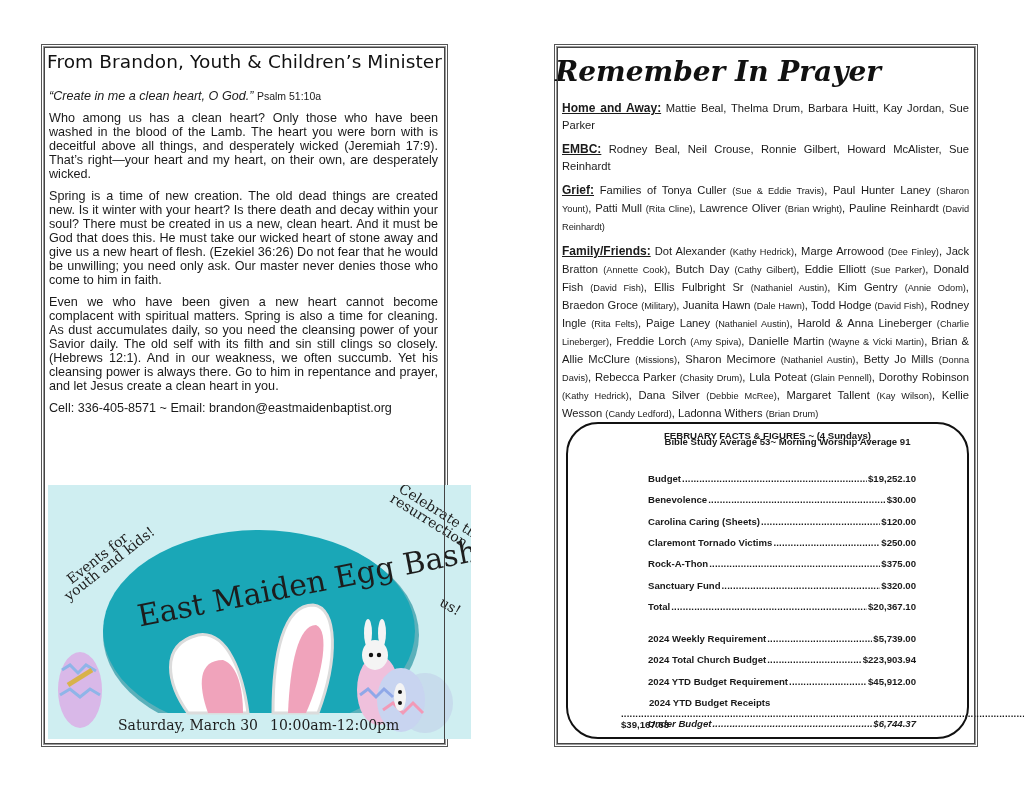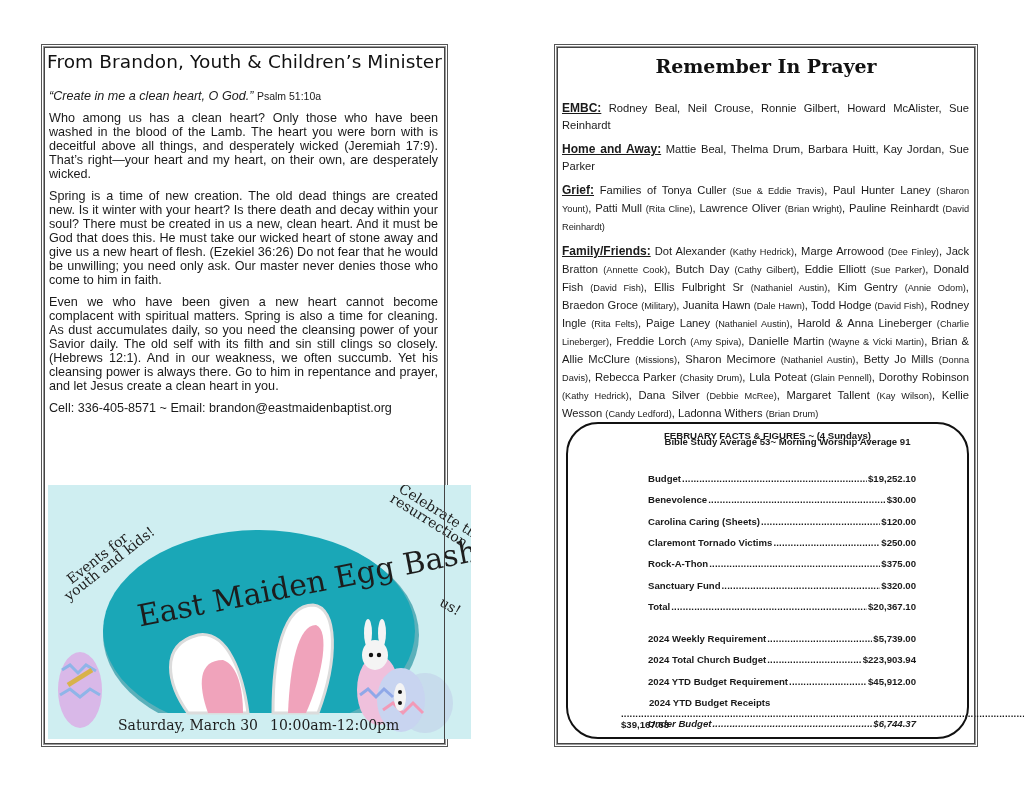--- a/index.html
+++ b/index.html
@@ -35,23 +35,23 @@
   
   .eggbash {
     position: absolute; left: 6px; top: 440px; width: 423px; height: 254px;
     background: #cfeef1; overflow: hidden;
   }
   .eggbash svg { position: absolute; inset: 0; width: 100%; height: 100%; }
   .eb-text { font-family: "DejaVu Serif", serif; fill: #1d1d1d; }
 
   
   .right-title {
-    position: absolute; top: 10px; left: 0; right: 0; text-align: center;
-    font-family: "DejaVu Serif", serif; font-weight: bold;
-    font-size: 19px; color: #111;
+    position: absolute; top: 10px; left: 0; right: 0; text-align: left;
+    font-family: "DejaVu Serif", serif; font-style: italic; font-weight: bold;
+    font-size: 28px; color: #111;
   }
   .prayer { position: absolute; top: 55px; left: 7px; right: 8px; font-size: 11.2px; line-height: 17px; }
   .prayer p { text-align: justify; margin-bottom: 7px; }
   .prayer .cat { font-weight: bold; text-decoration: underline; font-size: 12px; }
   .prayer .sm { font-size: 9.2px; }
 
   .facts {
     position: absolute; left: 11px; top: 377px; width: 403px; height: 317px;
     border: 2.5px solid #111; border-radius: 32px;
     font-weight: bold; font-size: 9.6px;
@@ -129,22 +129,22 @@
       <text class="eb-text" x="392" y="122" font-size="14" transform="rotate(30 395 118)">us!</text>
       <text class="eb-text" x="70" y="245" font-size="14" fill="#555">Saturday, March 30</text>
       <text class="eb-text" x="222" y="245" font-size="14" fill="#555">10:00am-12:00pm</text>
     </svg>
   </div>
 </div>
 
 <div class="panel" id="right-panel">
   <div class="right-title">Remember In Prayer</div>
   <div class="prayer" id="prayer-list">
+      <p><span class="cat">Home and Away:</span> <span>Mattie Beal, Thelma Drum, Barbara Huitt, Kay Jordan, Sue Parker</span></p>
       <p><span class="cat">EMBC:</span> <span>Rodney Beal, Neil Crouse, Ronnie Gilbert, Howard McAlister, Sue Reinhardt</span></p>
-      <p><span class="cat">Home and Away:</span> <span>Mattie Beal, Thelma Drum, Barbara Huitt, Kay Jordan, Sue Parker</span></p>
       <p><span class="cat">Grief:</span> <span>Families of Tonya Culler</span> <span class="sm">(Sue &amp; Eddie Travis)</span>, <span>Paul Hunter Laney</span> <span class="sm">(Sharon Yount)</span>, <span>Patti Mull</span> <span class="sm">(Rita Cline)</span>, <span>Lawrence Oliver</span> <span class="sm">(Brian Wright)</span>, <span>Pauline Reinhardt</span> <span class="sm">(David Reinhardt)</span></p>
       <p><span class="cat">Family/Friends:</span> <span>Dot Alexander</span> <span class="sm">(Kathy Hedrick)</span>, <span>Marge Arrowood</span> <span class="sm">(Dee Finley)</span>, <span>Jack Bratton</span> <span class="sm">(Annette Cook)</span>, <span>Butch Day</span> <span class="sm">(Cathy Gilbert)</span>, <span>Eddie Elliott</span> <span class="sm">(Sue Parker)</span>, <span>Donald Fish</span> <span class="sm">(David Fish)</span>, <span>Ellis Fulbright Sr</span> <span class="sm">(Nathaniel Austin)</span>, <span>Kim Gentry</span> <span class="sm">(Annie Odom)</span>, <span>Braedon Groce</span> <span class="sm">(Military)</span>, <span>Juanita Hawn</span> <span class="sm">(Dale Hawn)</span>, <span>Todd Hodge</span> <span class="sm">(David Fish)</span>, <span>Rodney Ingle</span> <span class="sm">(Rita Felts)</span>, <span>Paige Laney</span> <span class="sm">(Nathaniel Austin)</span>, <span>Harold &amp; Anna Lineberger</span> <span class="sm">(Charlie Lineberger)</span>, <span>Freddie Lorch</span> <span class="sm">(Amy Spiva)</span>, <span>Danielle Martin</span> <span class="sm">(Wayne &amp; Vicki Martin)</span>, <span>Brian &amp; Allie McClure</span> <span class="sm">(Missions)</span>, <span>Sharon Mecimore</span> <span class="sm">(Nathaniel Austin)</span>, <span>Betty Jo Mills</span> <span class="sm">(Donna Davis)</span>, <span>Rebecca Parker</span> <span class="sm">(Chasity Drum)</span>, <span>Lula Poteat</span> <span class="sm">(Glain Pennell)</span>, <span>Dorothy Robinson</span> <span class="sm">(Kathy Hedrick)</span>, <span>Dana Silver</span> <span class="sm">(Debbie McRee)</span>, <span>Margaret Tallent</span> <span class="sm">(Kay Wilson)</span>, <span>Kellie Wesson</span> <span class="sm">(Candy Ledford)</span>, <span>Ladonna Withers</span> <span class="sm">(Brian Drum)</span></p>
     </div>
 
   <div class="facts" id="facts-box">
     <div class="hdr h1">FEBRUARY FACTS &amp; FIGURES ~ (4 Sundays)</div>
     <div class="hdr h2">Bible Study Average 53~ Morning Worship Average 91</div>
   <div class="row" style="top: 49px;">
         <span class="lbl">Budget</span>
         <span class="dots"></span>

